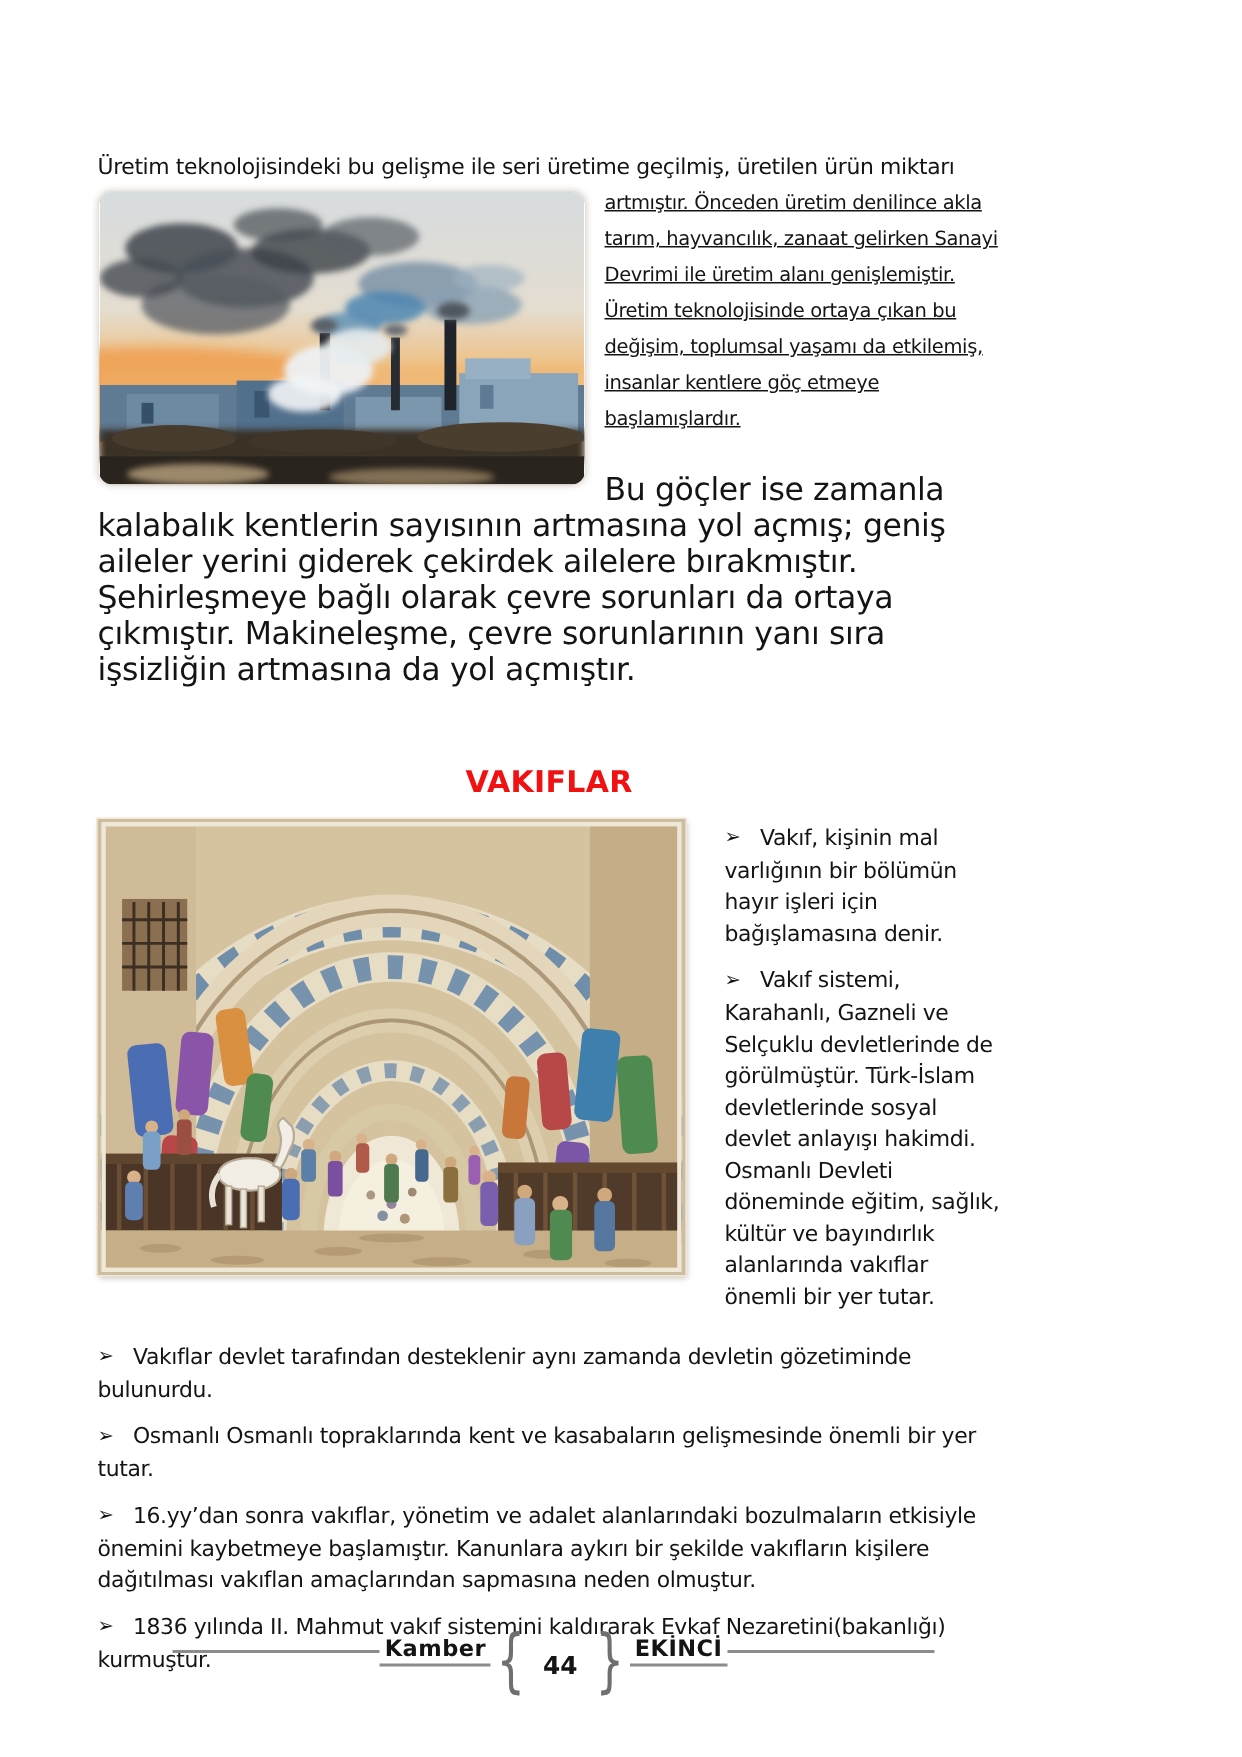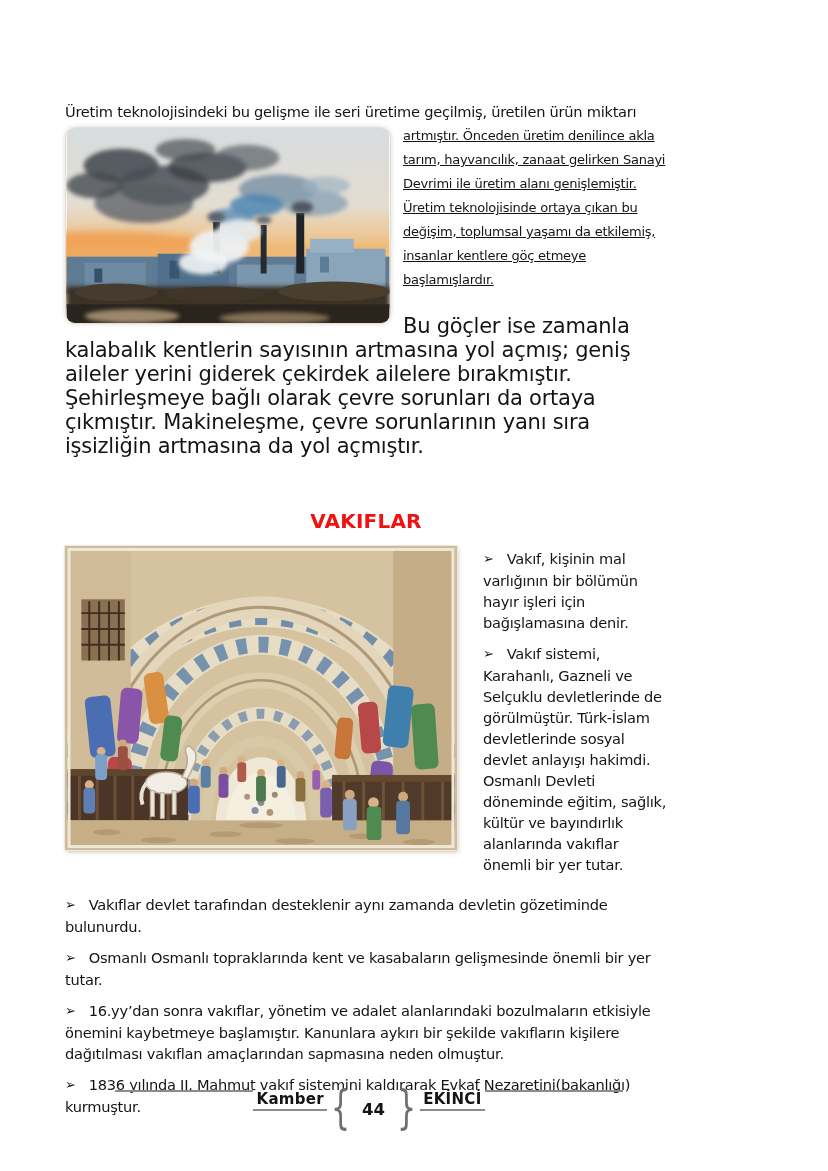--- a/index.html
+++ b/index.html
@@ -74,21 +74,21 @@
   .full-bullets { margin-top:9px; }
   .full-bullets li { margin-bottom:11px; }
   .it { }
 
   
   .footer {
     position:absolute;
     left:65px; right:65px;
     bottom:44px;
     display:flex;
-    align-items:flex-start;
+    align-items:center;
     padding:0 44px 16px 50px;
   }
   .fline { flex:1; border-bottom:2px solid #8c8c8c; height:2px; }
   .fname {
     font-weight:bold;
     font-size:15px;
     letter-spacing:0.3px;
     border-bottom:2px solid #8c8c8c;
     padding:0 3px 1px 3px;
     white-space:nowrap;

